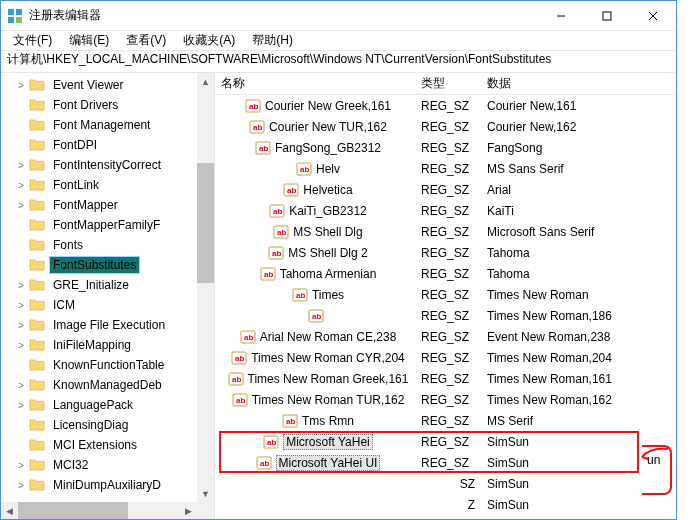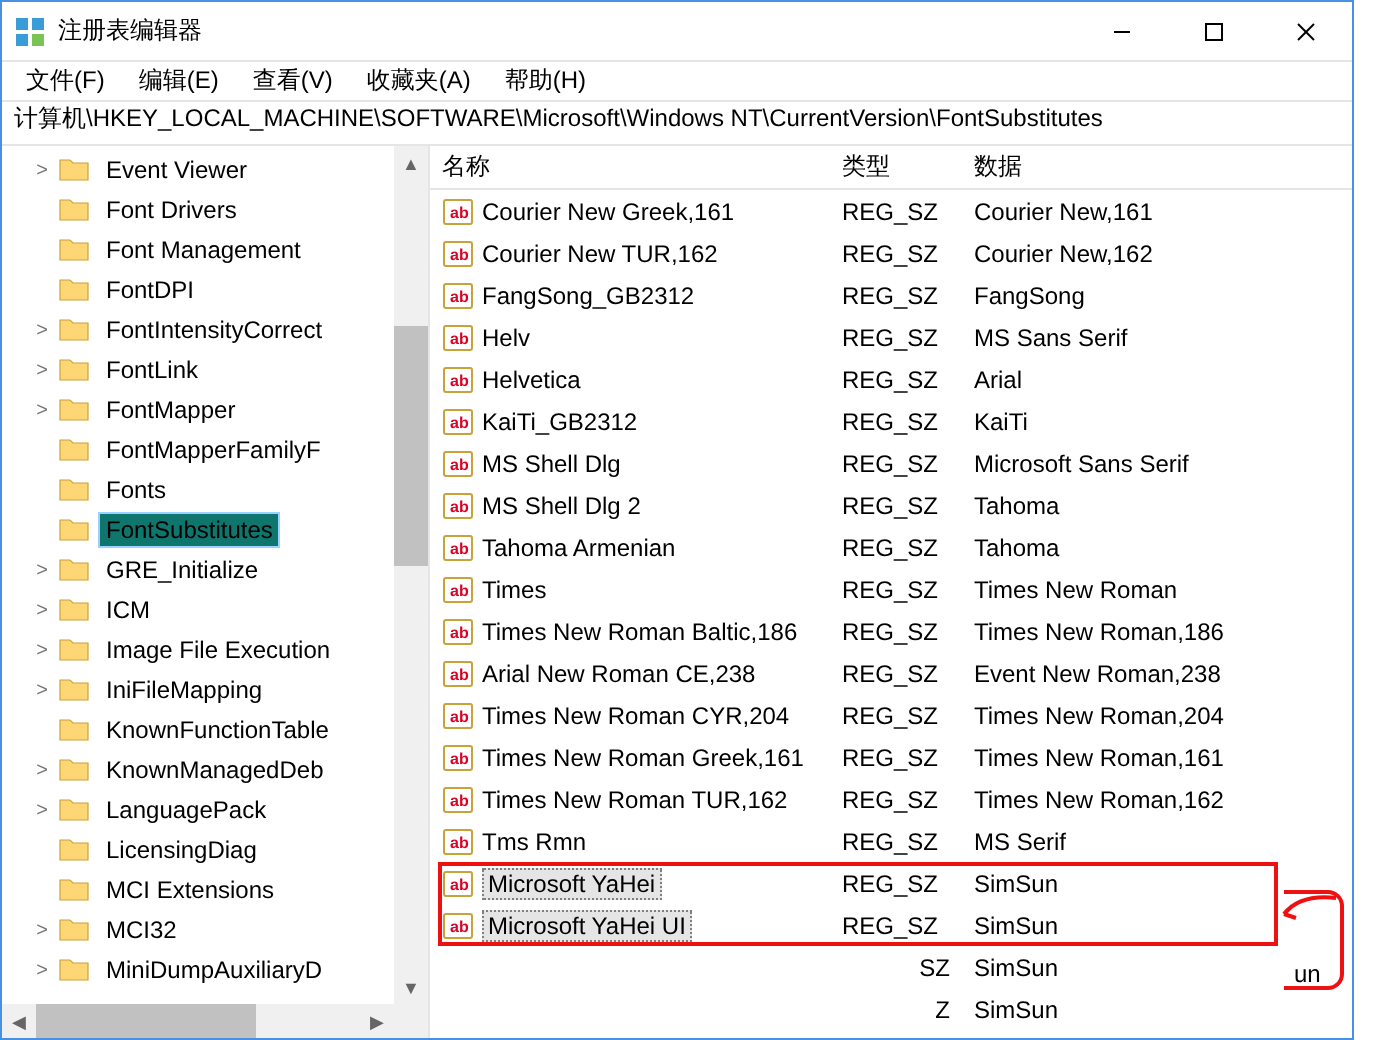--- a/index.html
+++ b/index.html
@@ -23,21 +23,21 @@
   .node-label.selected { background: #0f766e; border: 1px solid #99d1ff; }
   .list-pane { flex: 1; overflow: hidden; display: flex; flex-direction: column; position: relative; }
   .cols { display: flex; height: 22px; border-bottom: 1px solid #e5e5e5; align-items: center; }
   .col { padding-left: 6px; font-size: 12px; }
   .col.name { width: 200px; }
   .col.type { width: 66px; }
   .col.data { flex: 1; }
   .rows { flex: 1; overflow: hidden; position: relative; }
   .row { display: flex; align-items: center; height: 21px; }
   .cell { padding-left: 6px; white-space: nowrap; overflow: hidden; }
-  .cell.name { width: 200px; display: flex; align-items: center; }
+  .cell.name { width: 200px; display: flex; align-items: center; justify-content: center; }
   .cell.type { width: 66px; }
   .cell.data { flex: 1; }
   .val-icon { width: 16px; height: 16px; margin-right: 4px; flex-shrink: 0; }
   .edit-box { border: 1px dotted #808080; padding: 0 2px; background: #e5e5e5; }
   .red-box { position: absolute; border: 2px solid #e11; pointer-events:none; }
   .red-arrow { position: absolute; pointer-events:none; }
   .tree-scrollbar-v { position: absolute; right: 0; top: 0; bottom: 17px; width: 17px; background: #f0f0f0; }
   .tree-scrollbar-h { position: absolute; left: 0; right: 17px; bottom: 0; height: 17px; background: #f0f0f0; }
   .sb-btn { position: absolute; width: 17px; height: 17px; background: #f0f0f0; display:flex; align-items:center; justify-content:center; color:#666; font-size:9px; }
   .sb-thumb-v { position: absolute; left: 0; width: 17px; background: #c1c1c1; }
@@ -260,21 +260,21 @@
         <div class="col name">名称</div>
         <div class="col type">类型</div>
         <div class="col data">数据</div>
       </div>
       <div class="rows" id="rows">
         <div class="red-box" style="left:4px; top:336px; width:420px; height:42px;"></div>
         <div class="red-box" style="left:427px; top:350px; width:30px; height:50px; border-left:none; border-radius:0 8px 8px 0;"></div>
         <svg class="red-arrow" style="left:425px; top:352px;" width="30" height="18">
             <path d="M 28 2 Q 10 0 2 10 L 6 6 M 2 10 L 8 12" stroke="#e11" stroke-width="2" fill="none"></path>
           </svg>
-        <span style="position:absolute; left:432px; top:358px; font-size:12px;margin-top:27px;">un</span>
+        <span style="position:absolute; left:432px; top:358px; font-size:12px;">un</span>
       <div class="row">
             <div class="cell name">
               <span class="val-icon"><svg viewBox="0 0 16 16">
                   <rect x="1" y="2" width="14" height="12" rx="1" fill="#fff" stroke="#c9a23a"></rect>
                   <text x="4" y="11" font-size="8" fill="#d02" font-weight="bold">ab</text>
                 </svg></span>
               <span>Courier New Greek,161</span>
             </div>
             <div class="cell type">REG_SZ</div>
             <div class="cell data">Courier New,161</div>
@@ -377,21 +377,20 @@
             </div>
             <div class="cell type">REG_SZ</div>
             <div class="cell data">Times New Roman</div>
           </div>
           <div class="row">
             <div class="cell name">
               <span class="val-icon"><svg viewBox="0 0 16 16">
                   <rect x="1" y="2" width="14" height="12" rx="1" fill="#fff" stroke="#c9a23a"></rect>
                   <text x="4" y="11" font-size="8" fill="#d02" font-weight="bold">ab</text>
                 </svg></span>
-              <span>Times New Roman Baltic,186</span>
             </div>
             <div class="cell type">REG_SZ</div>
             <div class="cell data">Times New Roman,186</div>
           </div>
           <div class="row">
             <div class="cell name">
               <span class="val-icon"><svg viewBox="0 0 16 16">
                   <rect x="1" y="2" width="14" height="12" rx="1" fill="#fff" stroke="#c9a23a"></rect>
                   <text x="4" y="11" font-size="8" fill="#d02" font-weight="bold">ab</text>
                 </svg></span>

